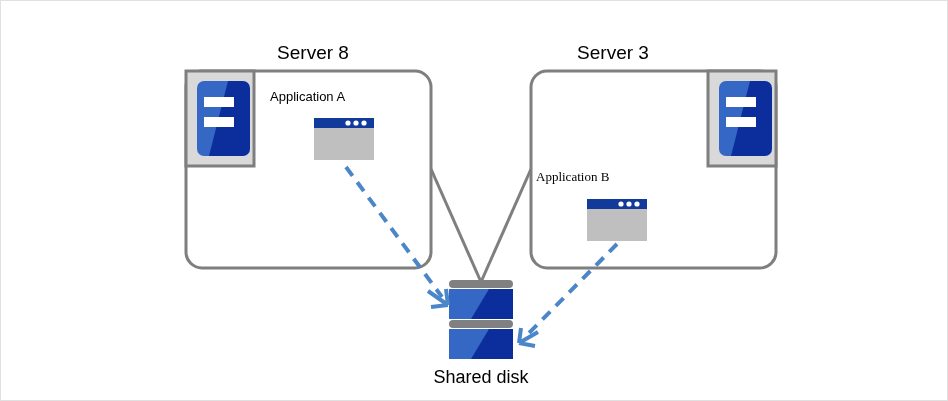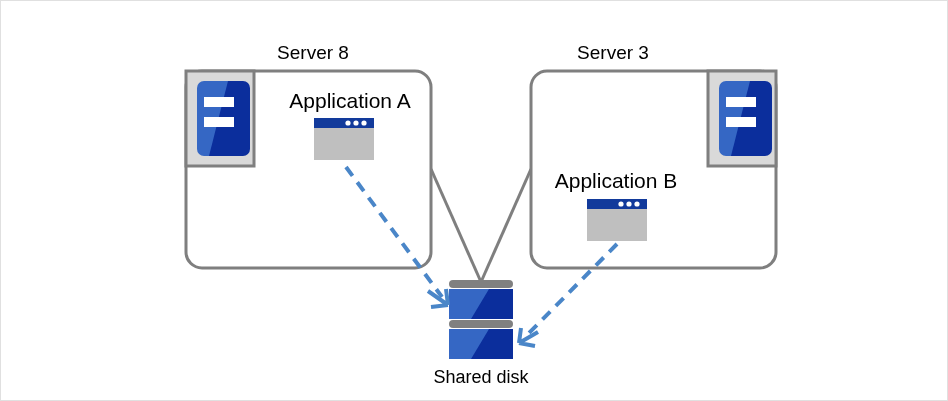--- a/index.html
+++ b/index.html
@@ -30,31 +30,31 @@
     position: absolute;
     color: #000000;
     white-space: nowrap;
     font-family: "Liberation Sans", sans-serif;
   }
   .server-title {
     font-size: 19px;
     text-align: center;
   }
   .app-label {
-    font-size: 21px;
-    text-align: center;
+    font-size: 13px;
+    text-align: left;
   }
   .disk-label {
     font-size: 18px;
     text-align: center;
   }
   #server1-title { left: 232px; top: 41px; width: 160px; }
   #server2-title { left: 532px; top: 41px; width: 160px; }
   #app-a-label   { left: 269px; top: 88px; width: 160px; }
-  #app-b-label   { left: 535px; top: 168px; width: 160px; }
+  #app-b-label   { left: 535px; top: 168px; width: 160px; font-family: Liberation Serif, serif; }
   #disk-label    { left: 400px; top: 366px; width: 160px; }
 </style>
 </head>
 <body>
 
 <div id="canvas">
 
   <svg id="diagram-svg" viewBox="0 0 948 401">
 
     <g>

